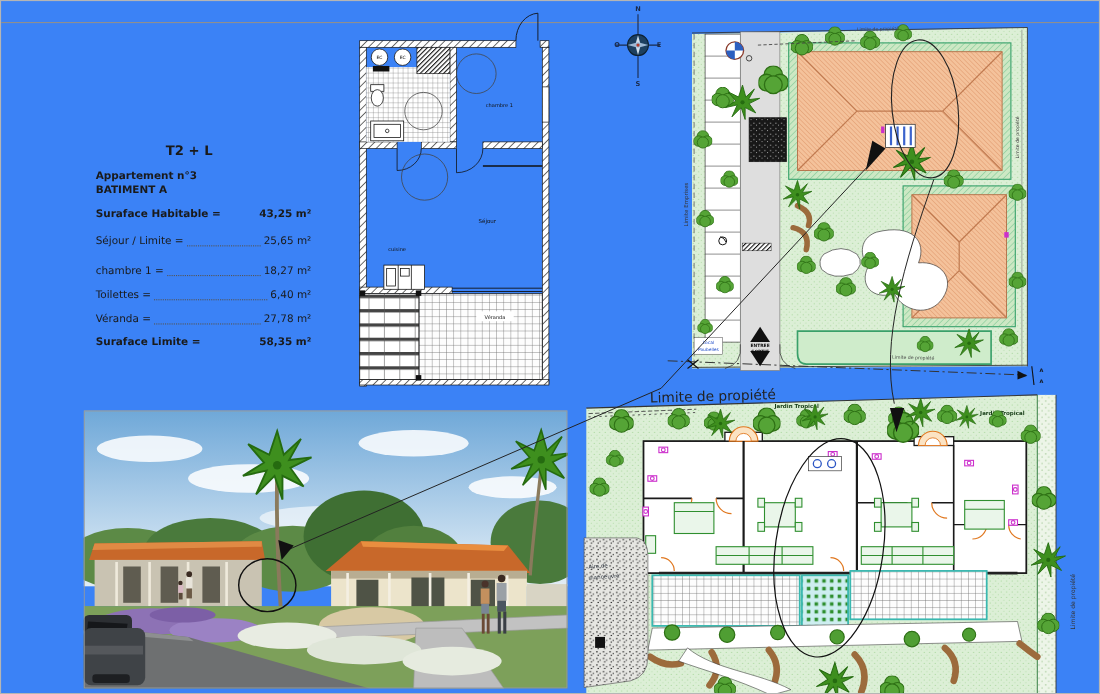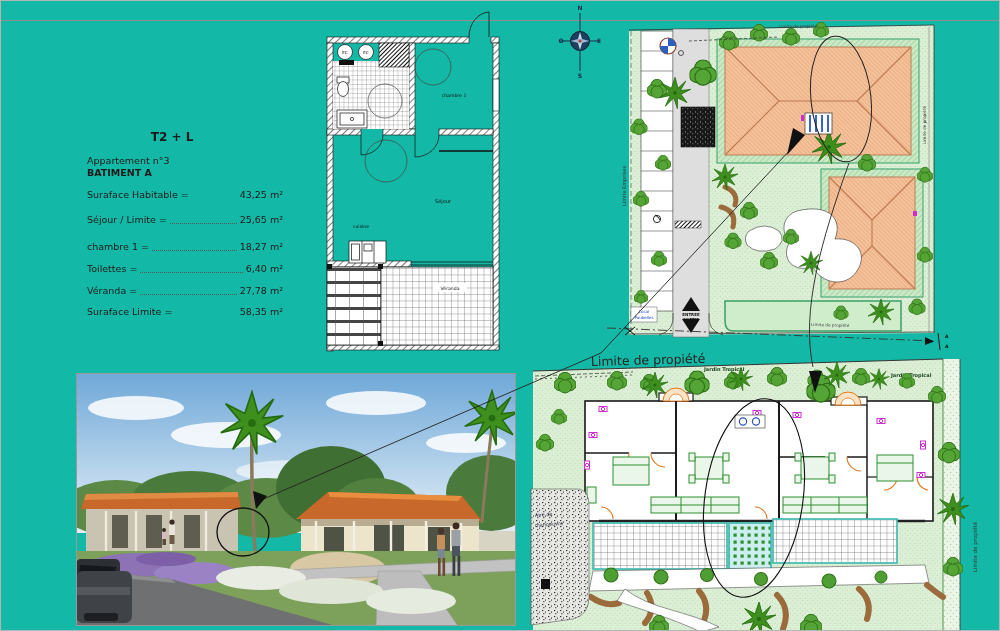--- a/index.html
+++ b/index.html
@@ -1,32 +1,32 @@
 <!DOCTYPE html>
 <html><head>
 <meta charset="utf-8">
 <style>
   html,body{margin:0;padding:0;background:#e8e8e8;}
-  #app{position:relative;width:1000px;height:631px;background:#14b8a6;overflow:hidden;
+  #app{position:relative;width:1000px;height:631px;background:#3b82f6;overflow:hidden;
        border:1px solid #b5b5b5;box-sizing:border-box;
        font-family:"DejaVu Sans","Liberation Sans",sans-serif;color:#1a1a1a;}
   .abs{position:absolute;}
   
   #toprule{left:0;top:19px;width:1000px;height:0;border-top:1px solid #8f8f8f;}
   
   #info{left:86px;top:130px;width:200px;font-size:9.5px;line-height:12px;}
   #info .title{font-weight:700;font-size:12px;text-align:center;width:170px;margin-bottom:12px;}
-  #info .hd{font-weight:400;}
+  #info .hd{font-weight:700;}
   #info .hd2{font-weight:700;margin-bottom:10px;}
   .row{display:flex;align-items:flex-end;width:196px;}
   .row .lbl{white-space:nowrap;}
   .row .leader{flex:1;border-bottom:1px dotted #555;margin:0 3px 2px 3px;}
   .row .leader.off{border-bottom:none;}
   .row .val{white-space:nowrap;}
-  .row.b{font-weight:400;}
+  .row.b{font-weight:700;}
   .mb13{margin-bottom:13px}.mb15{margin-bottom:15px}.mb10{margin-bottom:10px}.mb9{margin-bottom:9px}
   
   .vtext{position:absolute;font-size:5px;color:#333;transform:rotate(-90deg);transform-origin:center;
          text-align:center;white-space:nowrap;}
   svg{display:block;}
   svg text{font-family:"DejaVu Sans","Liberation Sans",sans-serif;}
 </style>
 </head>
 <body>
 

